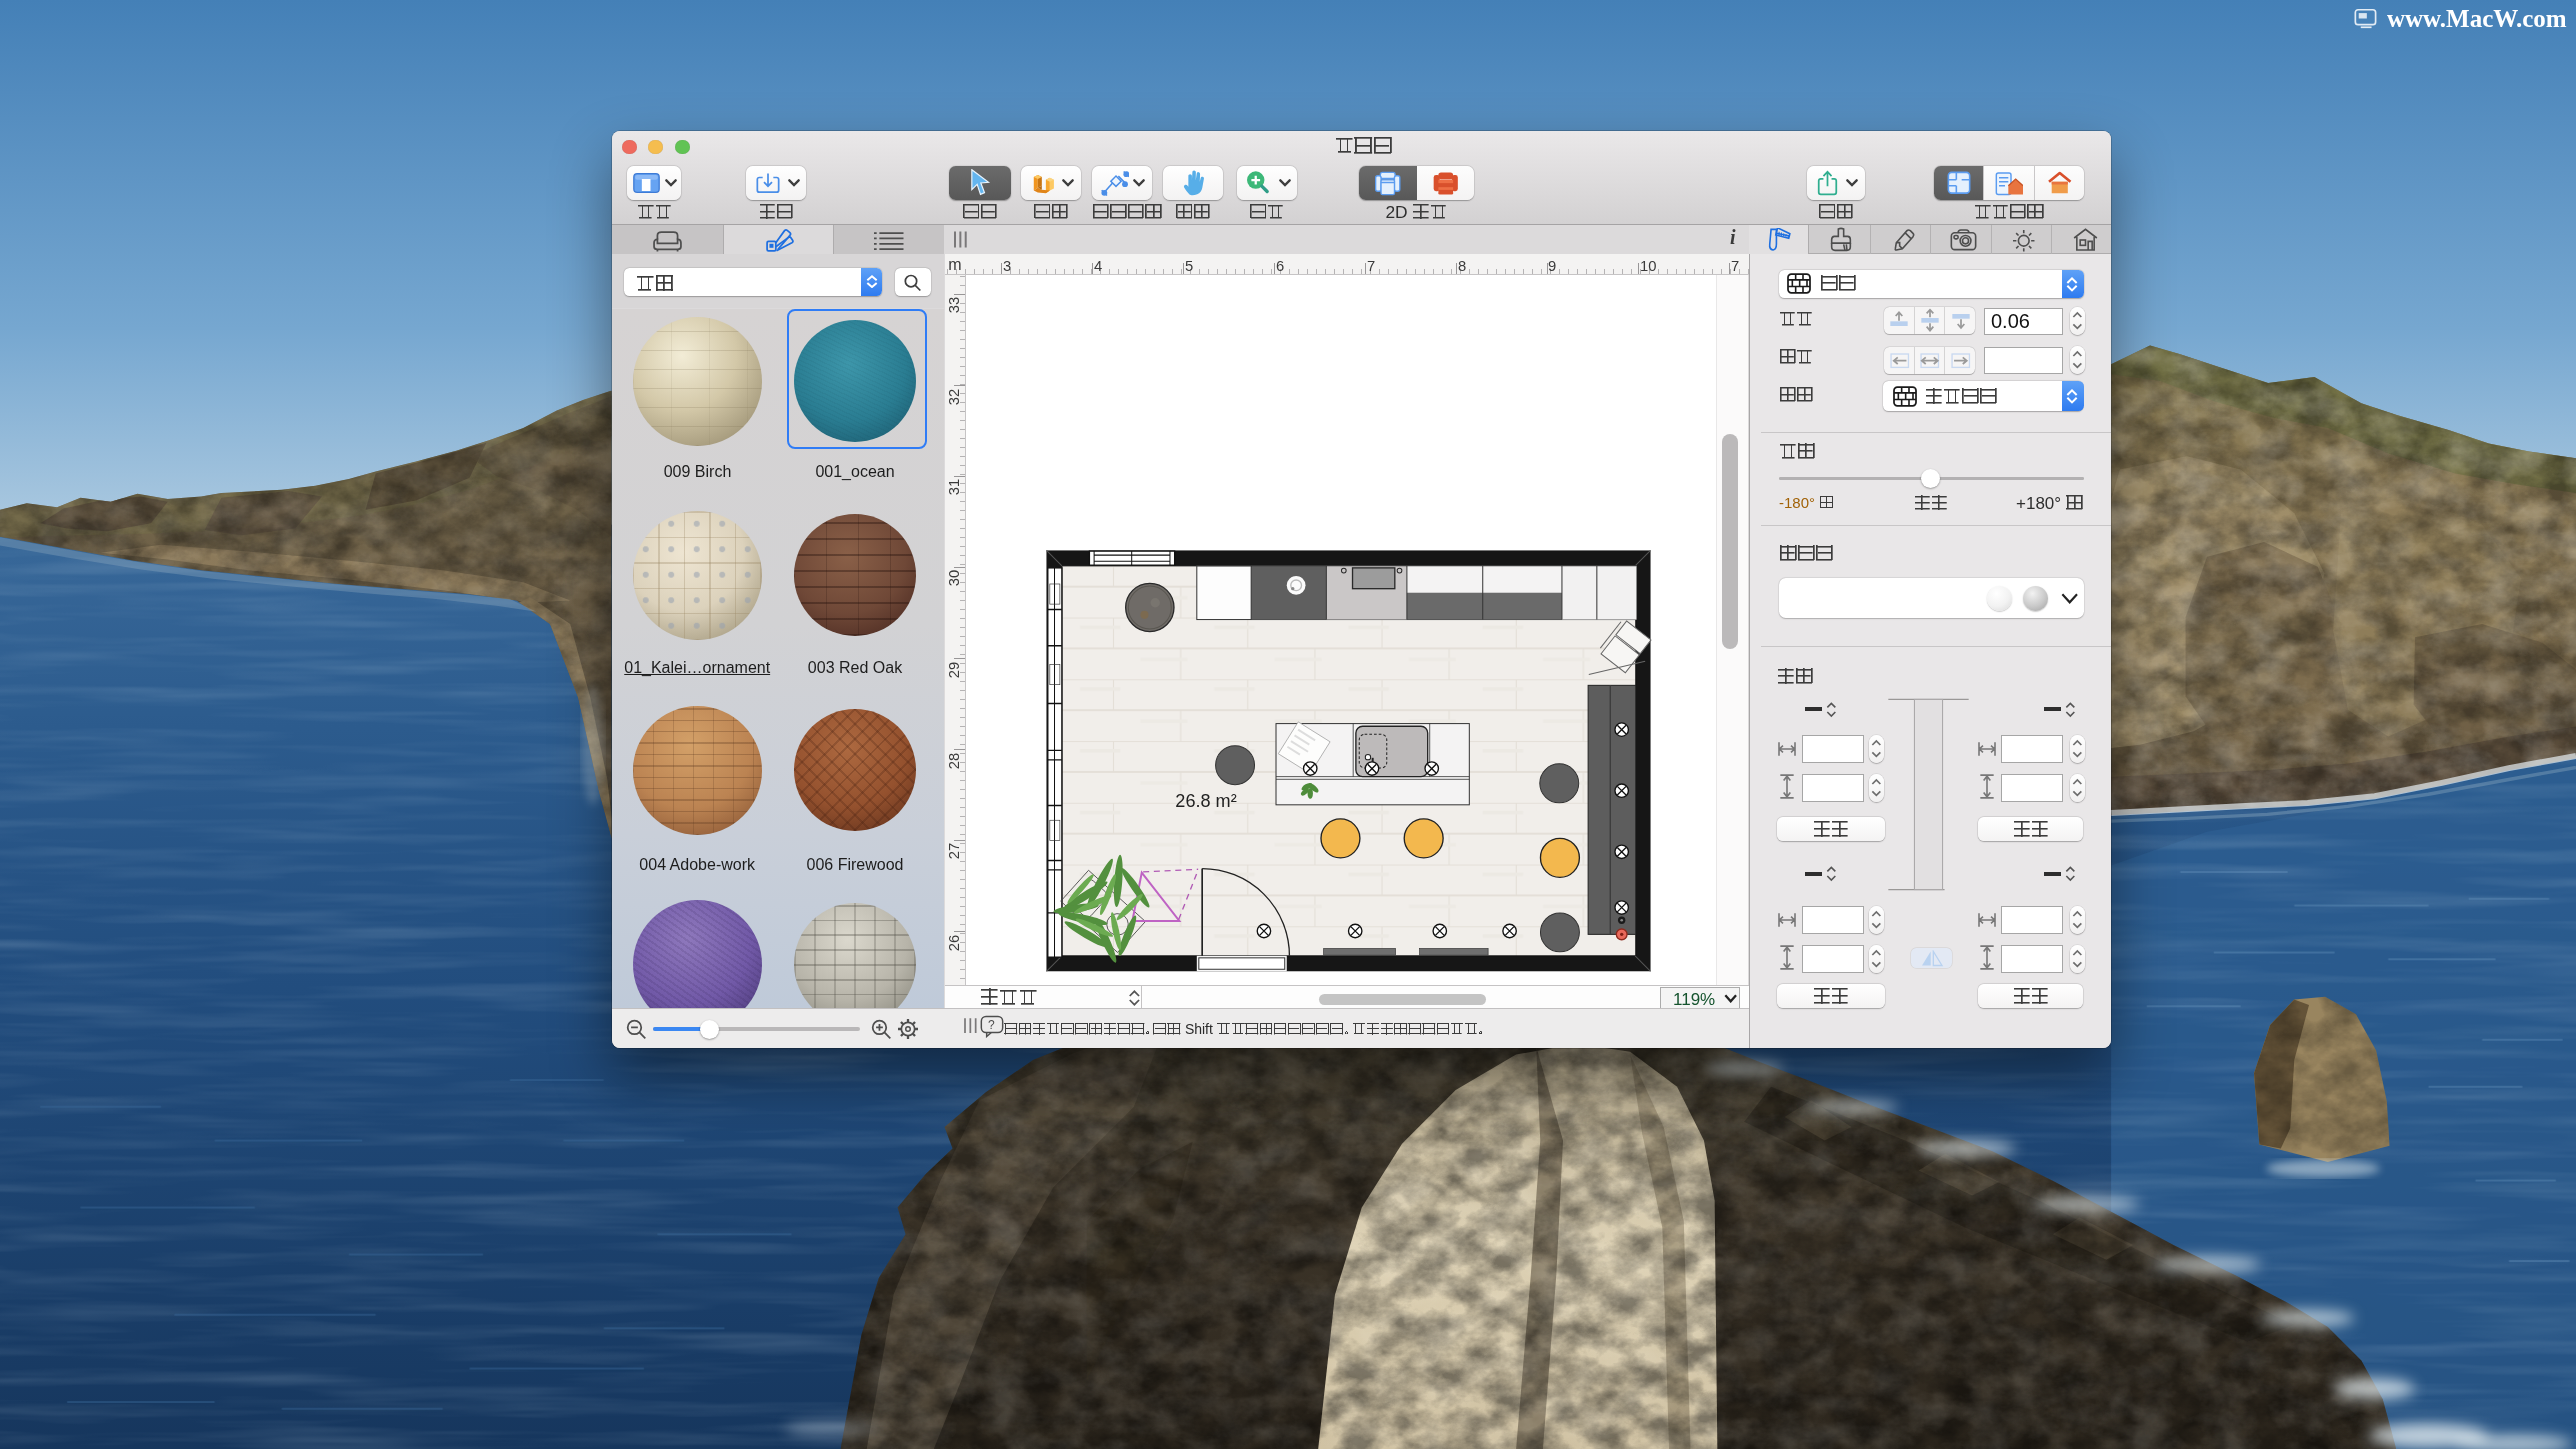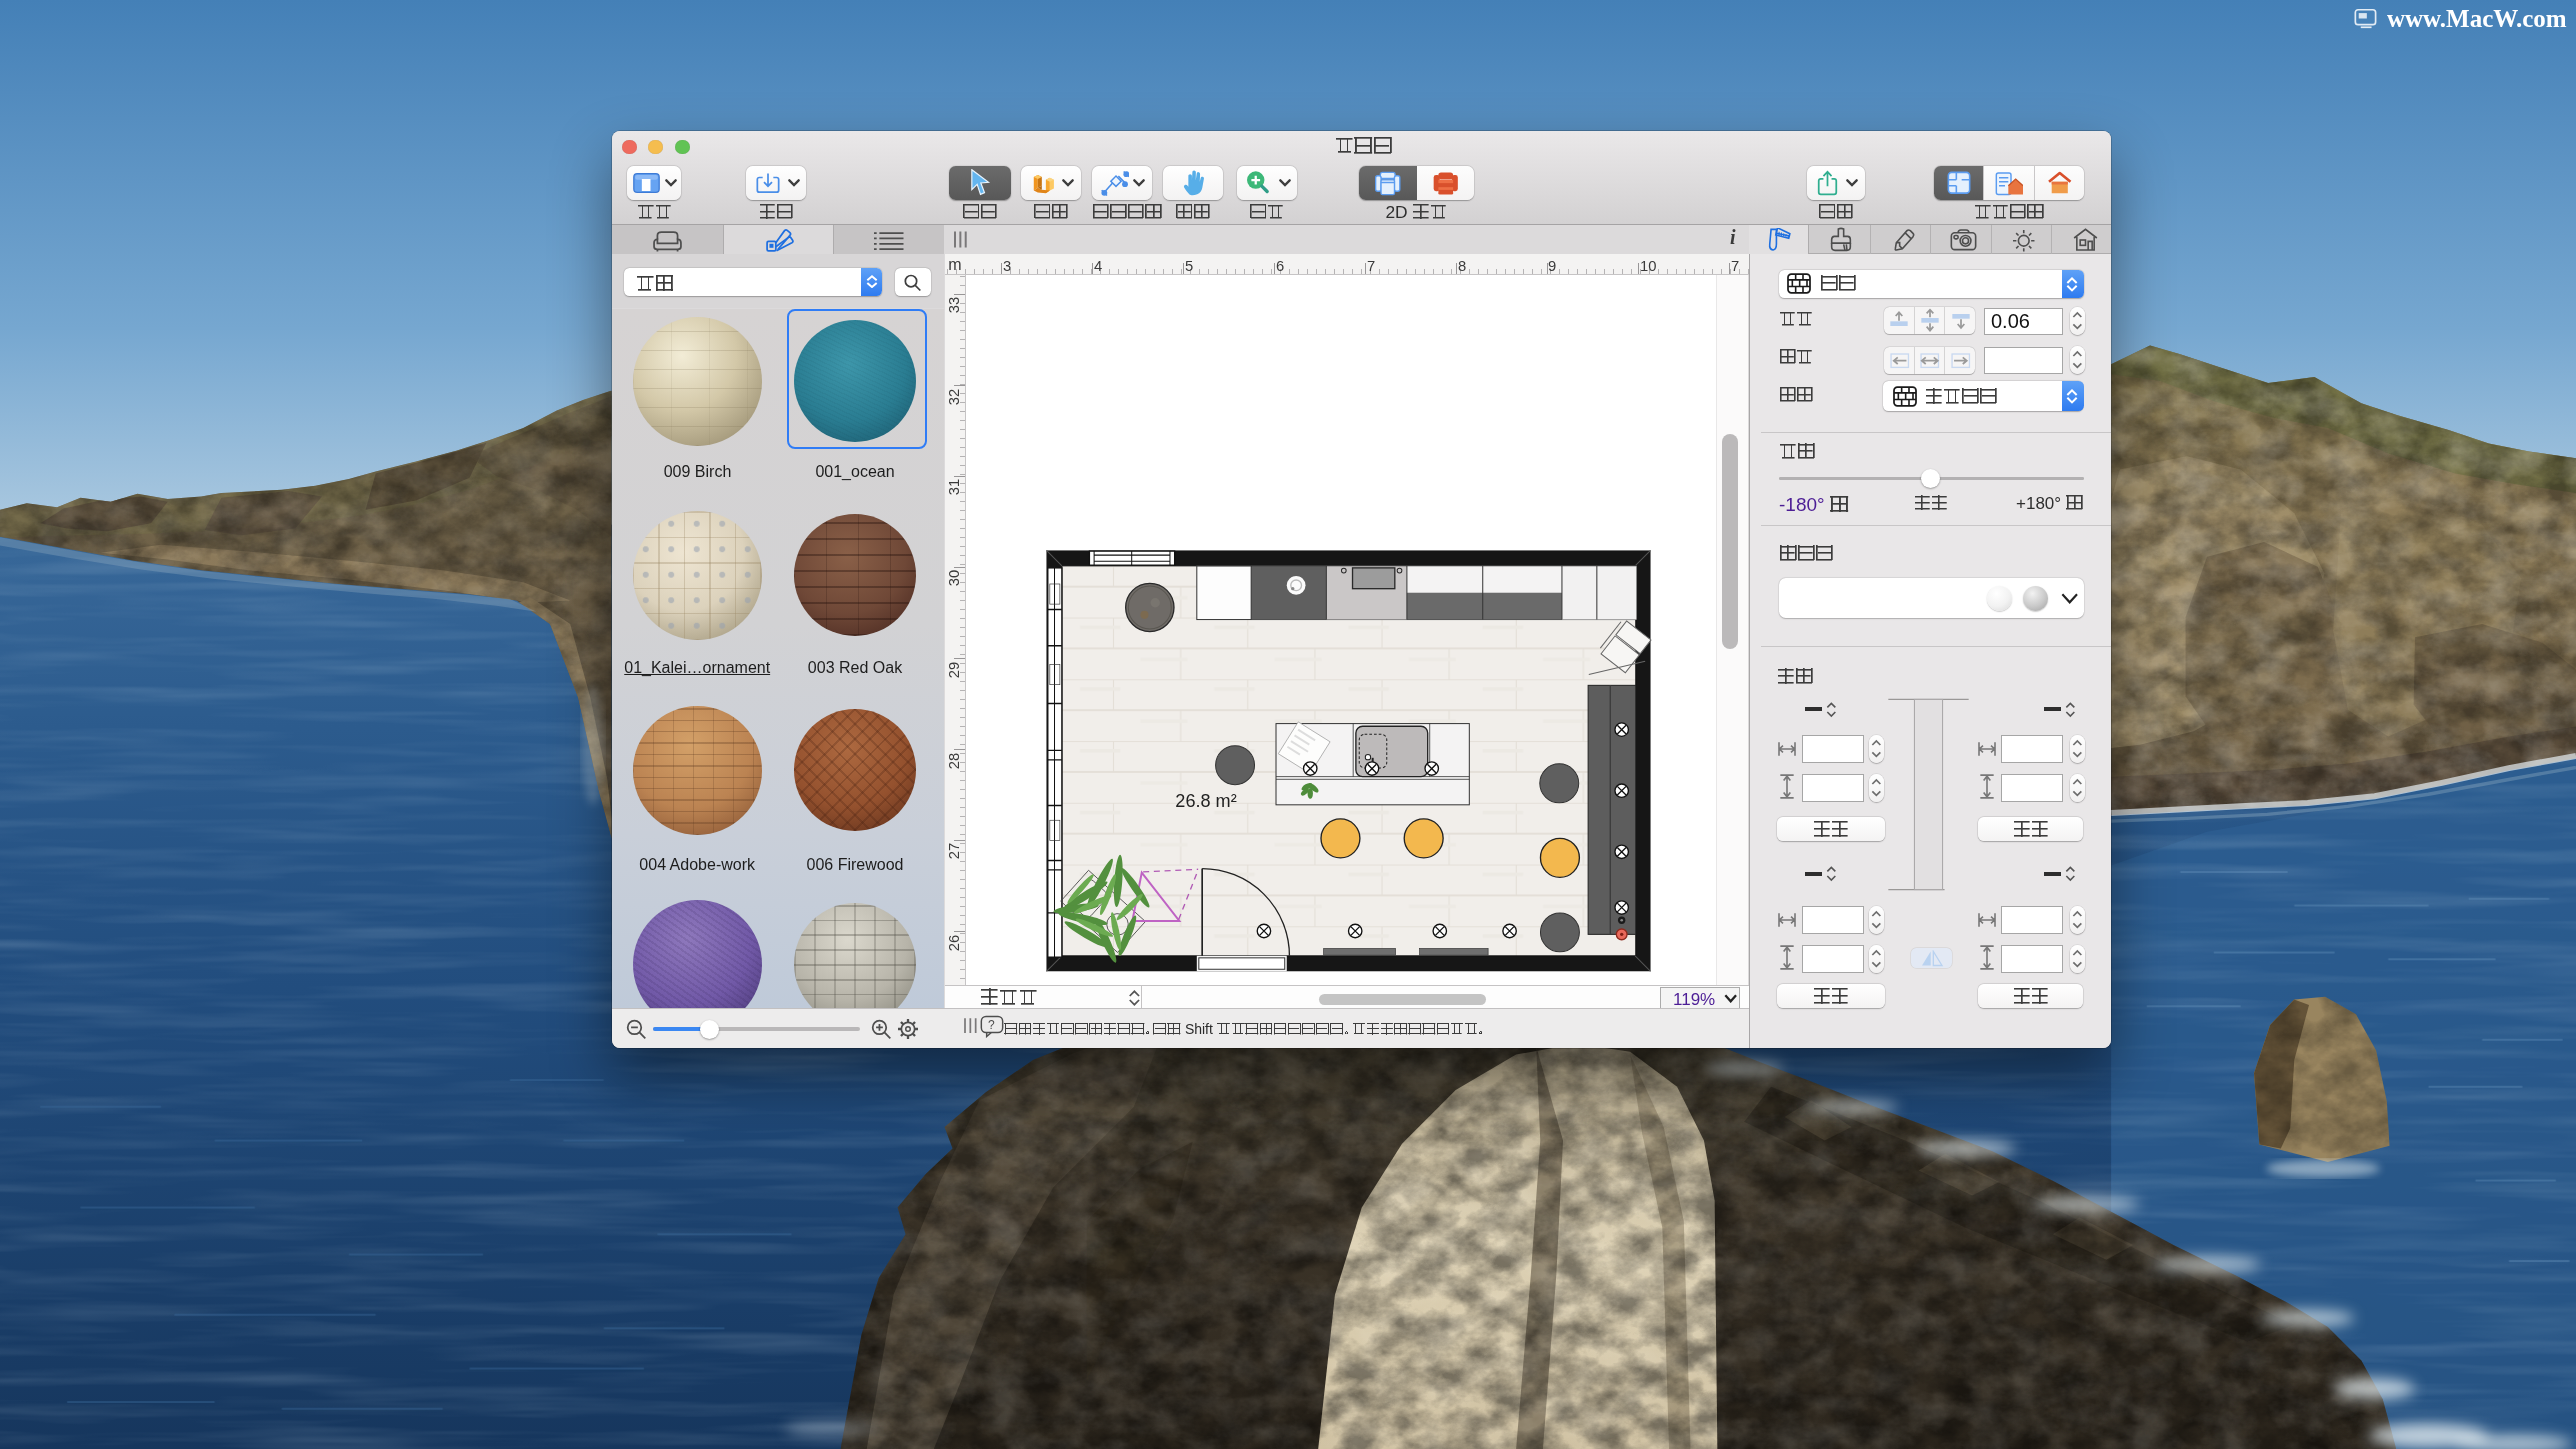--- a/index.html
+++ b/index.html
@@ -628,21 +628,21 @@
 
  <div class="ab" style="left:333px;top:854px;width:804px;height:23.5px;background:#fdfdfd;border-top:0.7px solid #c5c3c4;box-sizing:border-box;"></div>
  <div class="zh ab" style="left:368px;top:856px;font-size:19px;color:#222;"><b class="hz h0"></b><b class="hz h2"></b><b class="hz h2"></b></div>
  <svg class="ab" style="left:515px;top:859px" width="14.8" height="16" viewBox="0 0 22 24">
         <path d="M4,9 L11,2 L18,9" stroke="#555" stroke-width="2.6" fill="none"></path>
         <path d="M4,15 L11,22 L18,15" stroke="#555" stroke-width="2.6" fill="none"></path>
       </svg>
  <div class="ab" style="left:529px;top:854px;width:0.7px;height:23.5px;background:#c5c3c4;"></div>
  <div class="ab" style="left:707px;top:863px;width:167px;height:10.7px;background:#c4c4c4;border-radius:5.4px;"></div>
  <div class="ab" style="left:1048px;top:856px;width:80px;height:21.5px;background:#f4f4f4;border:1.3px solid #ababab;box-sizing:border-box;"></div>
- <div class="ab" style="left:1061px;top:859px;font-size:17px;color:#4c1d95;">119%</div>
+ <div class="ab" style="left:1061px;top:859px;font-size:17px;color:#14532d;">119%</div>
  <svg class="ab" style="left:1112px;top:863px" width="13.4" height="9.4" viewBox="0 0 20 14">
         <path d="M2,2 L10,11 L18,2" stroke="#222" stroke-width="3.4" fill="none"></path>
       </svg>
 
  <div class="ab" style="left:333px;top:877px;width:804px;height:40px;background:#edecec;border-top:0.7px solid #c2c0c1;box-sizing:border-box;"></div>
  <svg class="ab" style="left:351px;top:886px" width="16" height="17.4" viewBox="0 0 24 26">
         <path d="M3,2 v22 M11,2 v22 M19,2 v22" stroke="#7a7879" stroke-width="2.6"></path>
       </svg>
  <svg class="ab" style="left:368px;top:884px" width="24" height="23" viewBox="0 0 36 34">
         <rect x="2" y="2" width="32" height="24" rx="7" stroke="#4e4e4e" stroke-width="2.2" fill="none"></rect>
@@ -735,21 +735,21 @@
  <div class="ab" style="left:1450px;top:250px;width:21.5px;height:30px;background:linear-gradient(#5ea1f7,#2e7bf0);border-radius:0 5.4px 5.4px 0;"></div>
  <svg class="ab" style="left:1452px;top:258px" width="16" height="14.8" viewBox="0 0 24 22">
         <path d="M5,9 L12,2 L19,9" stroke="#fff" stroke-width="3" fill="none"></path>
         <path d="M5,13 L12,20 L19,13" stroke="#fff" stroke-width="3" fill="none"></path>
       </svg>
  <div class="ab" style="left:1149px;top:301px;width:350px;height:0.7px;background:#c8c6c7;"></div>
 
  <div class="zh ab" style="left:1167px;top:311px;font-size:18px;color:#2e2e2e;"><b class="hz h2"></b><b class="hz h3"></b></div>
  <div class="ab" style="left:1167px;top:346px;width:305px;height:2.7px;background:#b3b1b2;border-radius:1.3px;"></div>
  <div class="ab" style="left:1309px;top:338px;width:19px;height:19px;background:#fff;border-radius:50%;box-shadow:0 0.7px 2px rgba(0,0,0,.4);"></div>
- <div class="ab" style="left:1167px;top:363px;font-size:19px;color:#4c1d95;text-align:right;">-180° <span class="zh"><b class="hz h3"></b></span></div>
+ <div class="ab" style="left:1167px;top:363px;font-size:15px;color:#a16207;text-align:right;">-180° <span class="zh"><b class="hz h3"></b></span></div>
  <div class="zh ab" style="left:1285px;top:363px;width:67px;text-align:center;font-size:17px;color:#2e2e2e;"><b class="hz h0"></b><b class="hz h0"></b></div>
  <div class="ab" style="left:1375px;top:363px;width:96px;text-align:right;font-size:17px;color:#2e2e2e;">+180° <span class="zh"><b class="hz h3"></b></span></div>
  <div class="ab" style="left:1149px;top:394px;width:350px;height:0.7px;background:#c8c6c7;"></div>
 
  <div class="zh ab" style="left:1167px;top:413px;font-size:18px;color:#2e2e2e;"><b class="hz h3"></b><b class="hz h1"></b><b class="hz h1"></b></div>
  <div class="ab" style="left:1167px;top:447px;width:305px;height:40px;background:#fff;border-radius:6.7px;box-shadow:0 0.7px 1.3px rgba(0,0,0,.22),0 0 0 0.7px rgba(0,0,0,.06);"></div>
  <div class="ab" style="left:1375px;top:455px;width:25px;height:25px;border-radius:50%;background:radial-gradient(circle at 38% 30%,#ffffff,#f2f2f2 55%,#d8d8d8);box-shadow:0 0.7px 1.3px rgba(0,0,0,.25);"></div>
  <div class="ab" style="left:1411px;top:455px;width:25px;height:25px;border-radius:50%;background:radial-gradient(circle at 38% 30%,#f2f2f2,#c9c9c9 55%,#9f9f9f);box-shadow:0 0.7px 1.3px rgba(0,0,0,.25);"></div>
  <svg class="ab" style="left:1449px;top:462px" width="17.4" height="12" viewBox="0 0 26 18">
         <path d="M2,2 L13,14 L24,2" stroke="#222" stroke-width="3.2" fill="none"></path>

